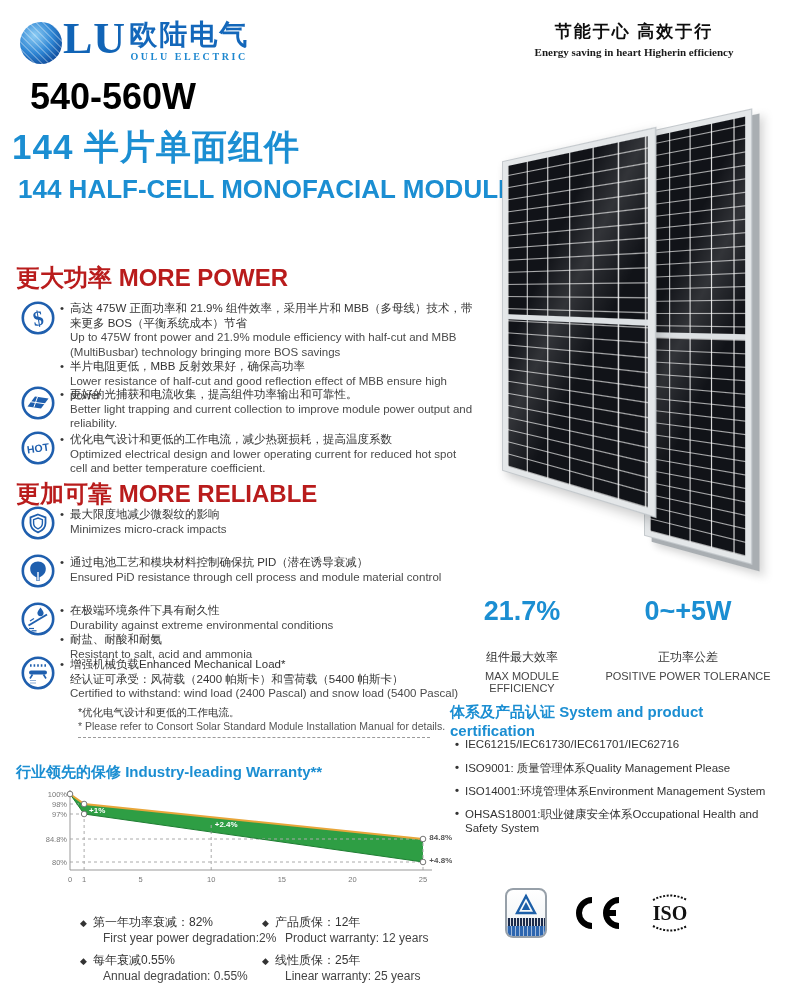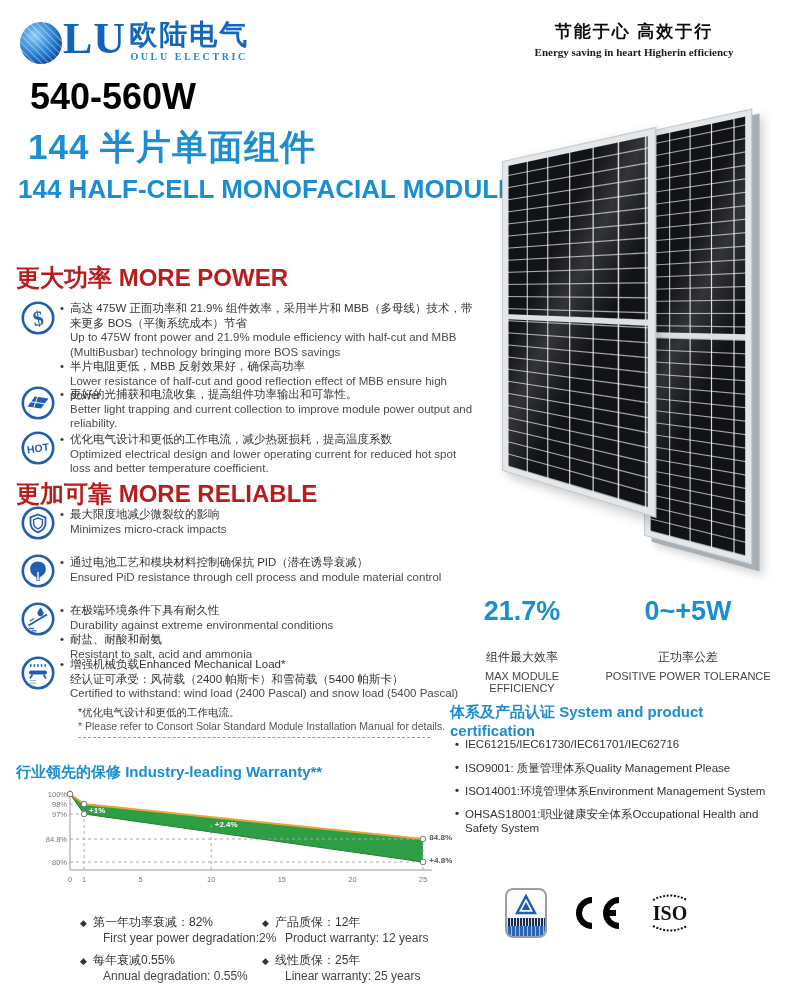--- a/index.html
+++ b/index.html
@@ -19,21 +19,21 @@
   .logo-cn { font-size:28px; font-weight:bold; color:#1367ba; line-height:30px; letter-spacing:2px; }
   .logo-en { font-size:10px; font-weight:bold; color:#1d87cf; letter-spacing:2.6px; margin-top:1px;text-align:center; }
 
   .tagline { position:absolute; right:22px; top:20px; width:268px; text-align:center; }
   .tagline-cn { font-size:17px; font-weight:bold; color:#0d0d0d; letter-spacing:2px; }
   .tagline-en { font-family:"Liberation Serif","DejaVu Serif",serif; font-size:11px; font-weight:bold;
                 color:#1a1a1a; margin-top:3px; }
 
   
   .t1 { position:absolute; left:18px; top:76px;  font-size:36px; font-weight:bold; color:#000000;margin-left:12px; }
-  .t2 { position:absolute; left:28px; top:124px; font-size:35px; font-weight:bold; color:#1b8ed2; letter-spacing:1px; }
+  .t2 { position:absolute; left:12px; top:124px; font-size:35px; font-weight:bold; color:#1b8ed2; letter-spacing:1px; }
   .t3 { position:absolute; left:18px; top:174px; font-size:26px; font-weight:bold; color:#1b8ed2; }
 
   
   .sec-h { position:absolute; font-size:24px; font-weight:bold; color:#b91c1c; }
   .sub-h { position:absolute; font-size:15px; font-weight:bold; color:#1b8ed2; }
 
   
   .f-icon { position:absolute; width:36px; height:36px; }
   .f-text { position:absolute; left:60px; width:414px; font-size:11.5px; line-height:14.5px; }
   .ln { display:flex; }
@@ -158,21 +158,21 @@
 
   <svg class="f-icon" style="left:20px; top:430px;" viewBox="0 0 36 36">
     <circle cx="18" cy="18" r="15.2" fill="none" stroke="#1F5FAE" stroke-width="2.6"></circle>
     <text x="18" y="22" text-anchor="middle" font-size="10.5" font-weight="bold" fill="#1F5FAE" font-family="Liberation Sans,sans-serif" transform="rotate(-8 18 18)">HOT</text>
   </svg>
   <div class="f-text" style="top:432px;">
     <div class="ln">
         <span class="mk">•</span>
       <span class="cn">优化电气设计和更低的工作电流，减少热斑损耗，提高温度系数</span>
       </div>
-    <div class="en">Optimized electrical design and lower operating current for reduced hot spot loss and better temperature coefficient.</div>
+    <div class="en">Optimized electrical design and lower operating current for reduced hot spot cell and better temperature coefficient.</div>
   </div>
 
   <div class="sec-h" style="left:16px; top:478px;">更加可靠 MORE RELIABLE</div>
 
   <svg class="f-icon" style="left:20px; top:505px;" viewBox="0 0 36 36">
     <circle cx="18" cy="18" r="15.2" fill="none" stroke="#1F5FAE" stroke-width="2.6"></circle>
     <path d="M18 9.5 L25.5 12.3 V18 C25.5 23.4 22 25.9 18 27.4 C14 25.9 10.5 23.4 10.5 18 V12.3 Z" fill="none" stroke="#1F5FAE" stroke-width="1.8"></path>
     <path d="M18 13 L22.4 14.7 V18.2 C22.4 21.3 20.4 22.8 18 23.8 C15.6 22.8 13.6 21.3 13.6 18.2 V14.7 Z" fill="none" stroke="#1F5FAE" stroke-width="1.4"></path>
   </svg>
   <div class="f-text" style="top:507px;">

